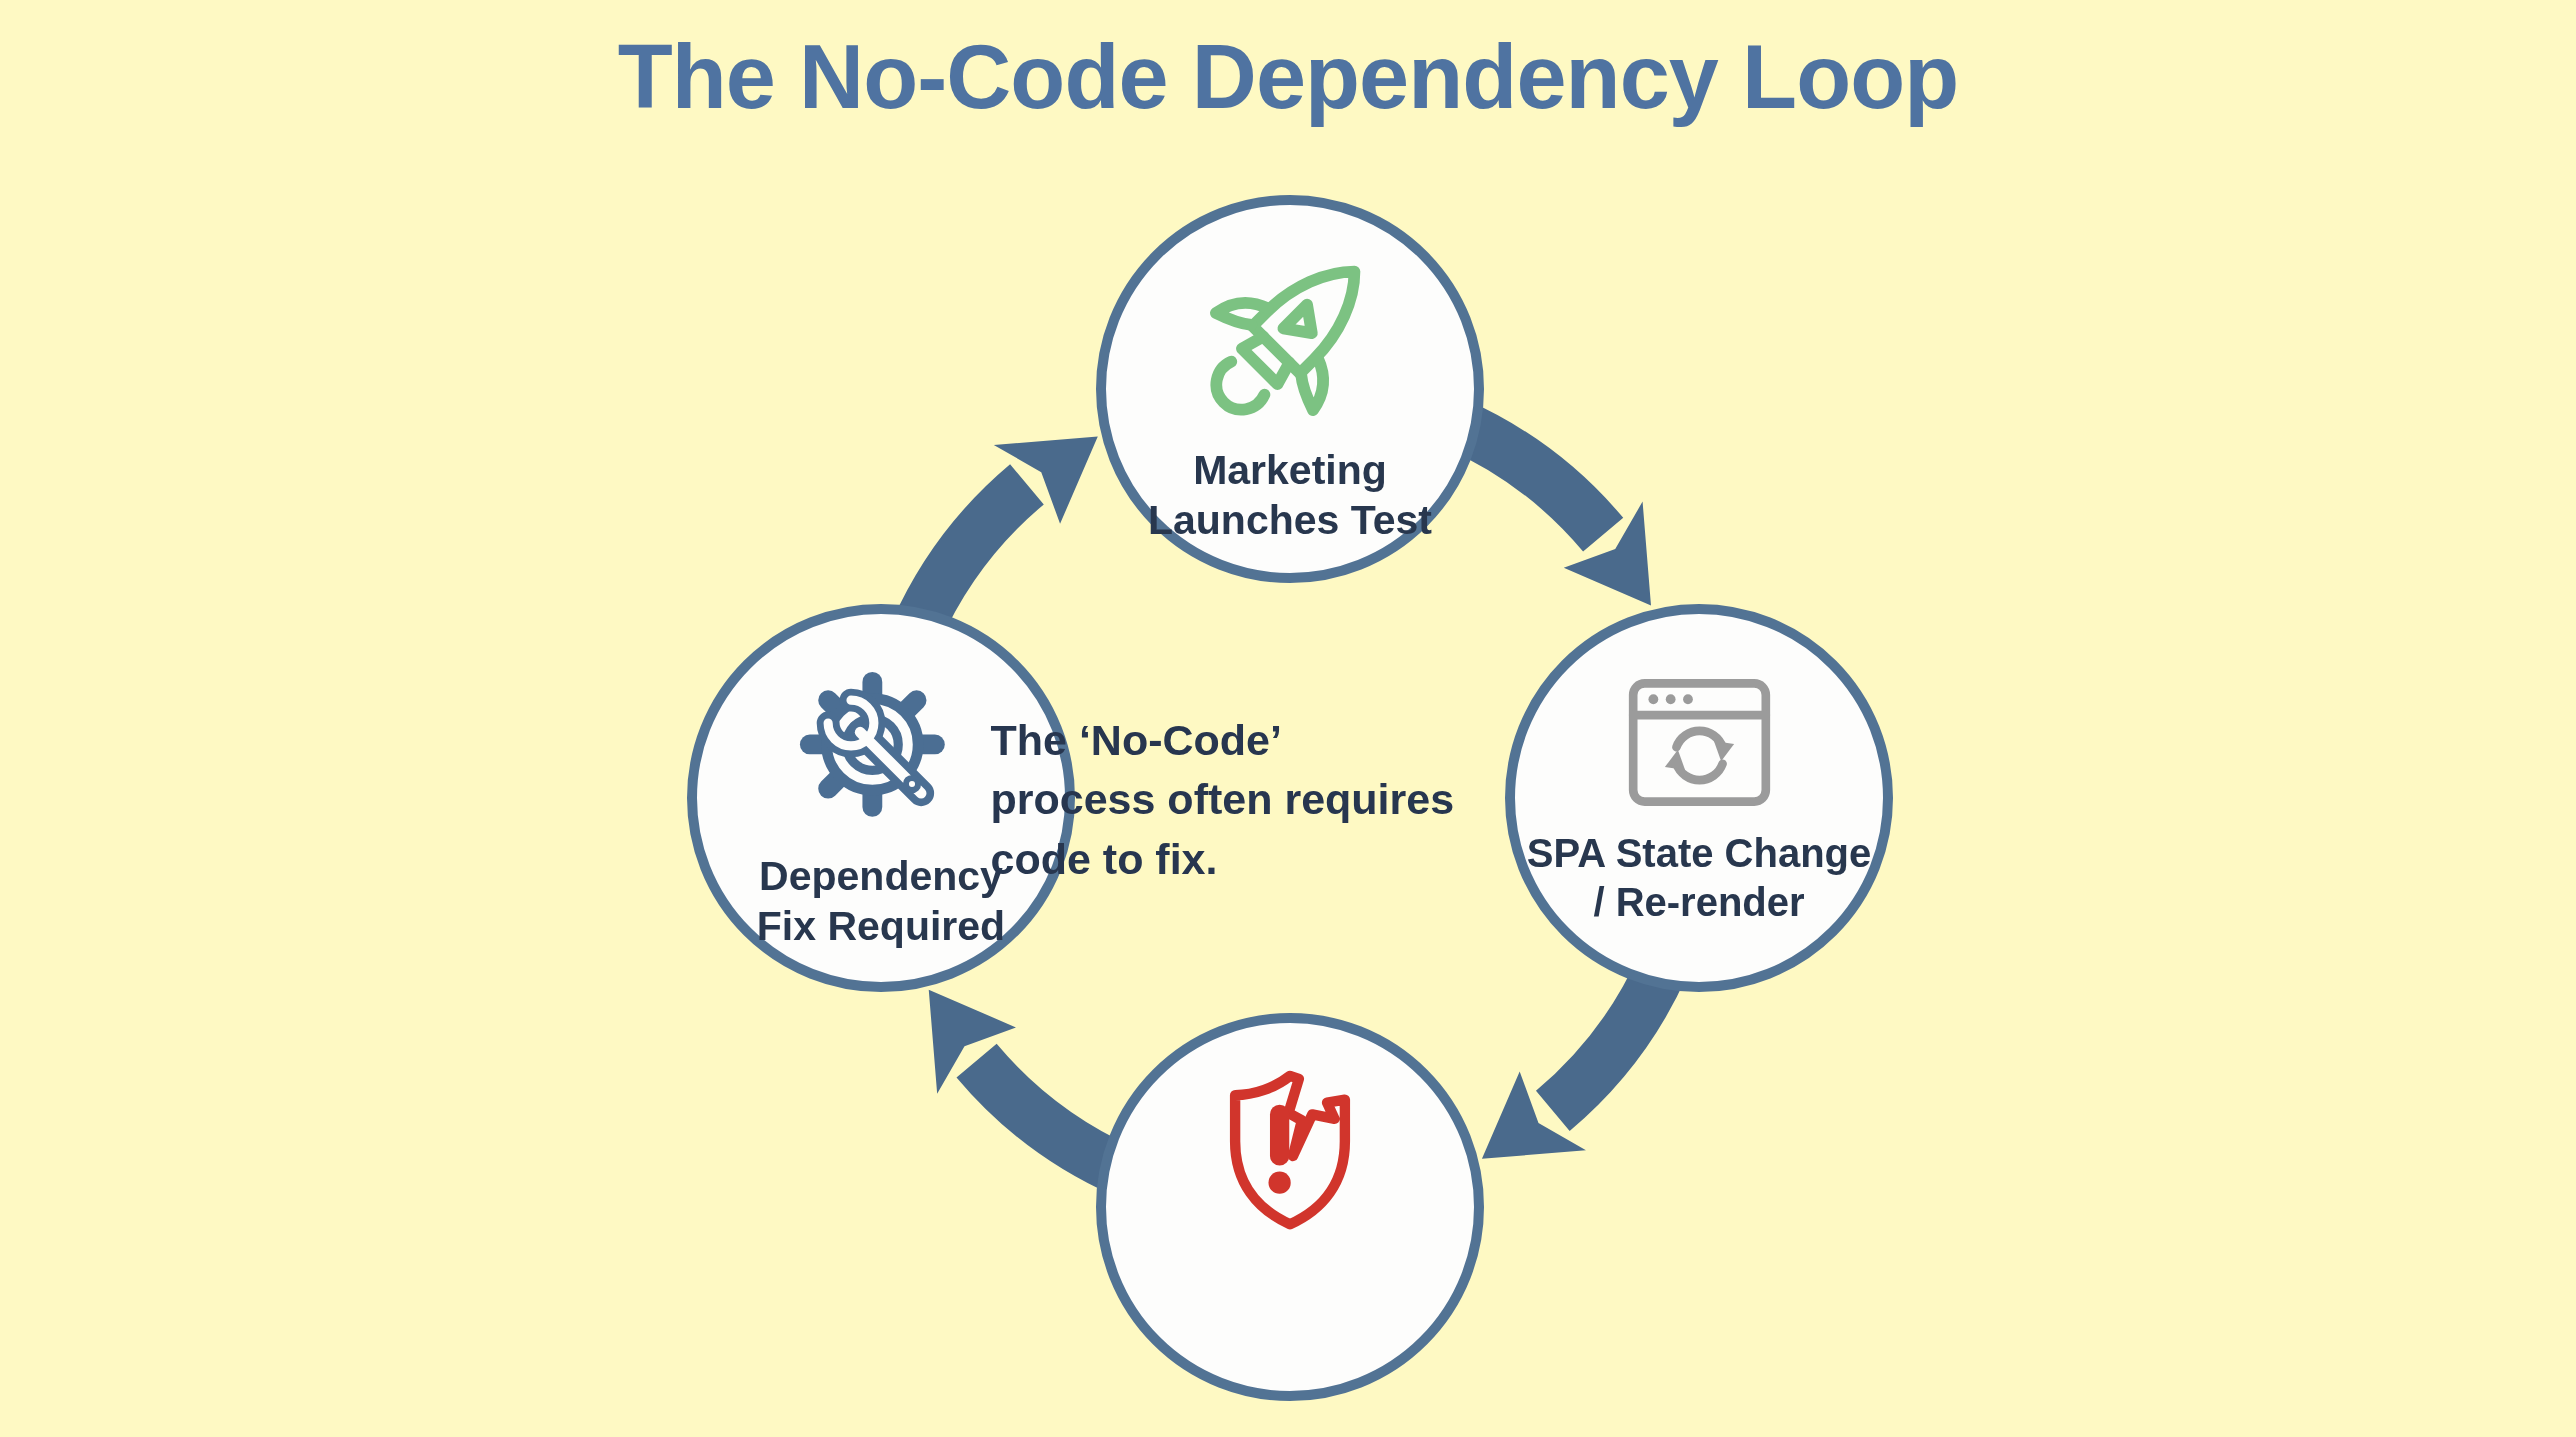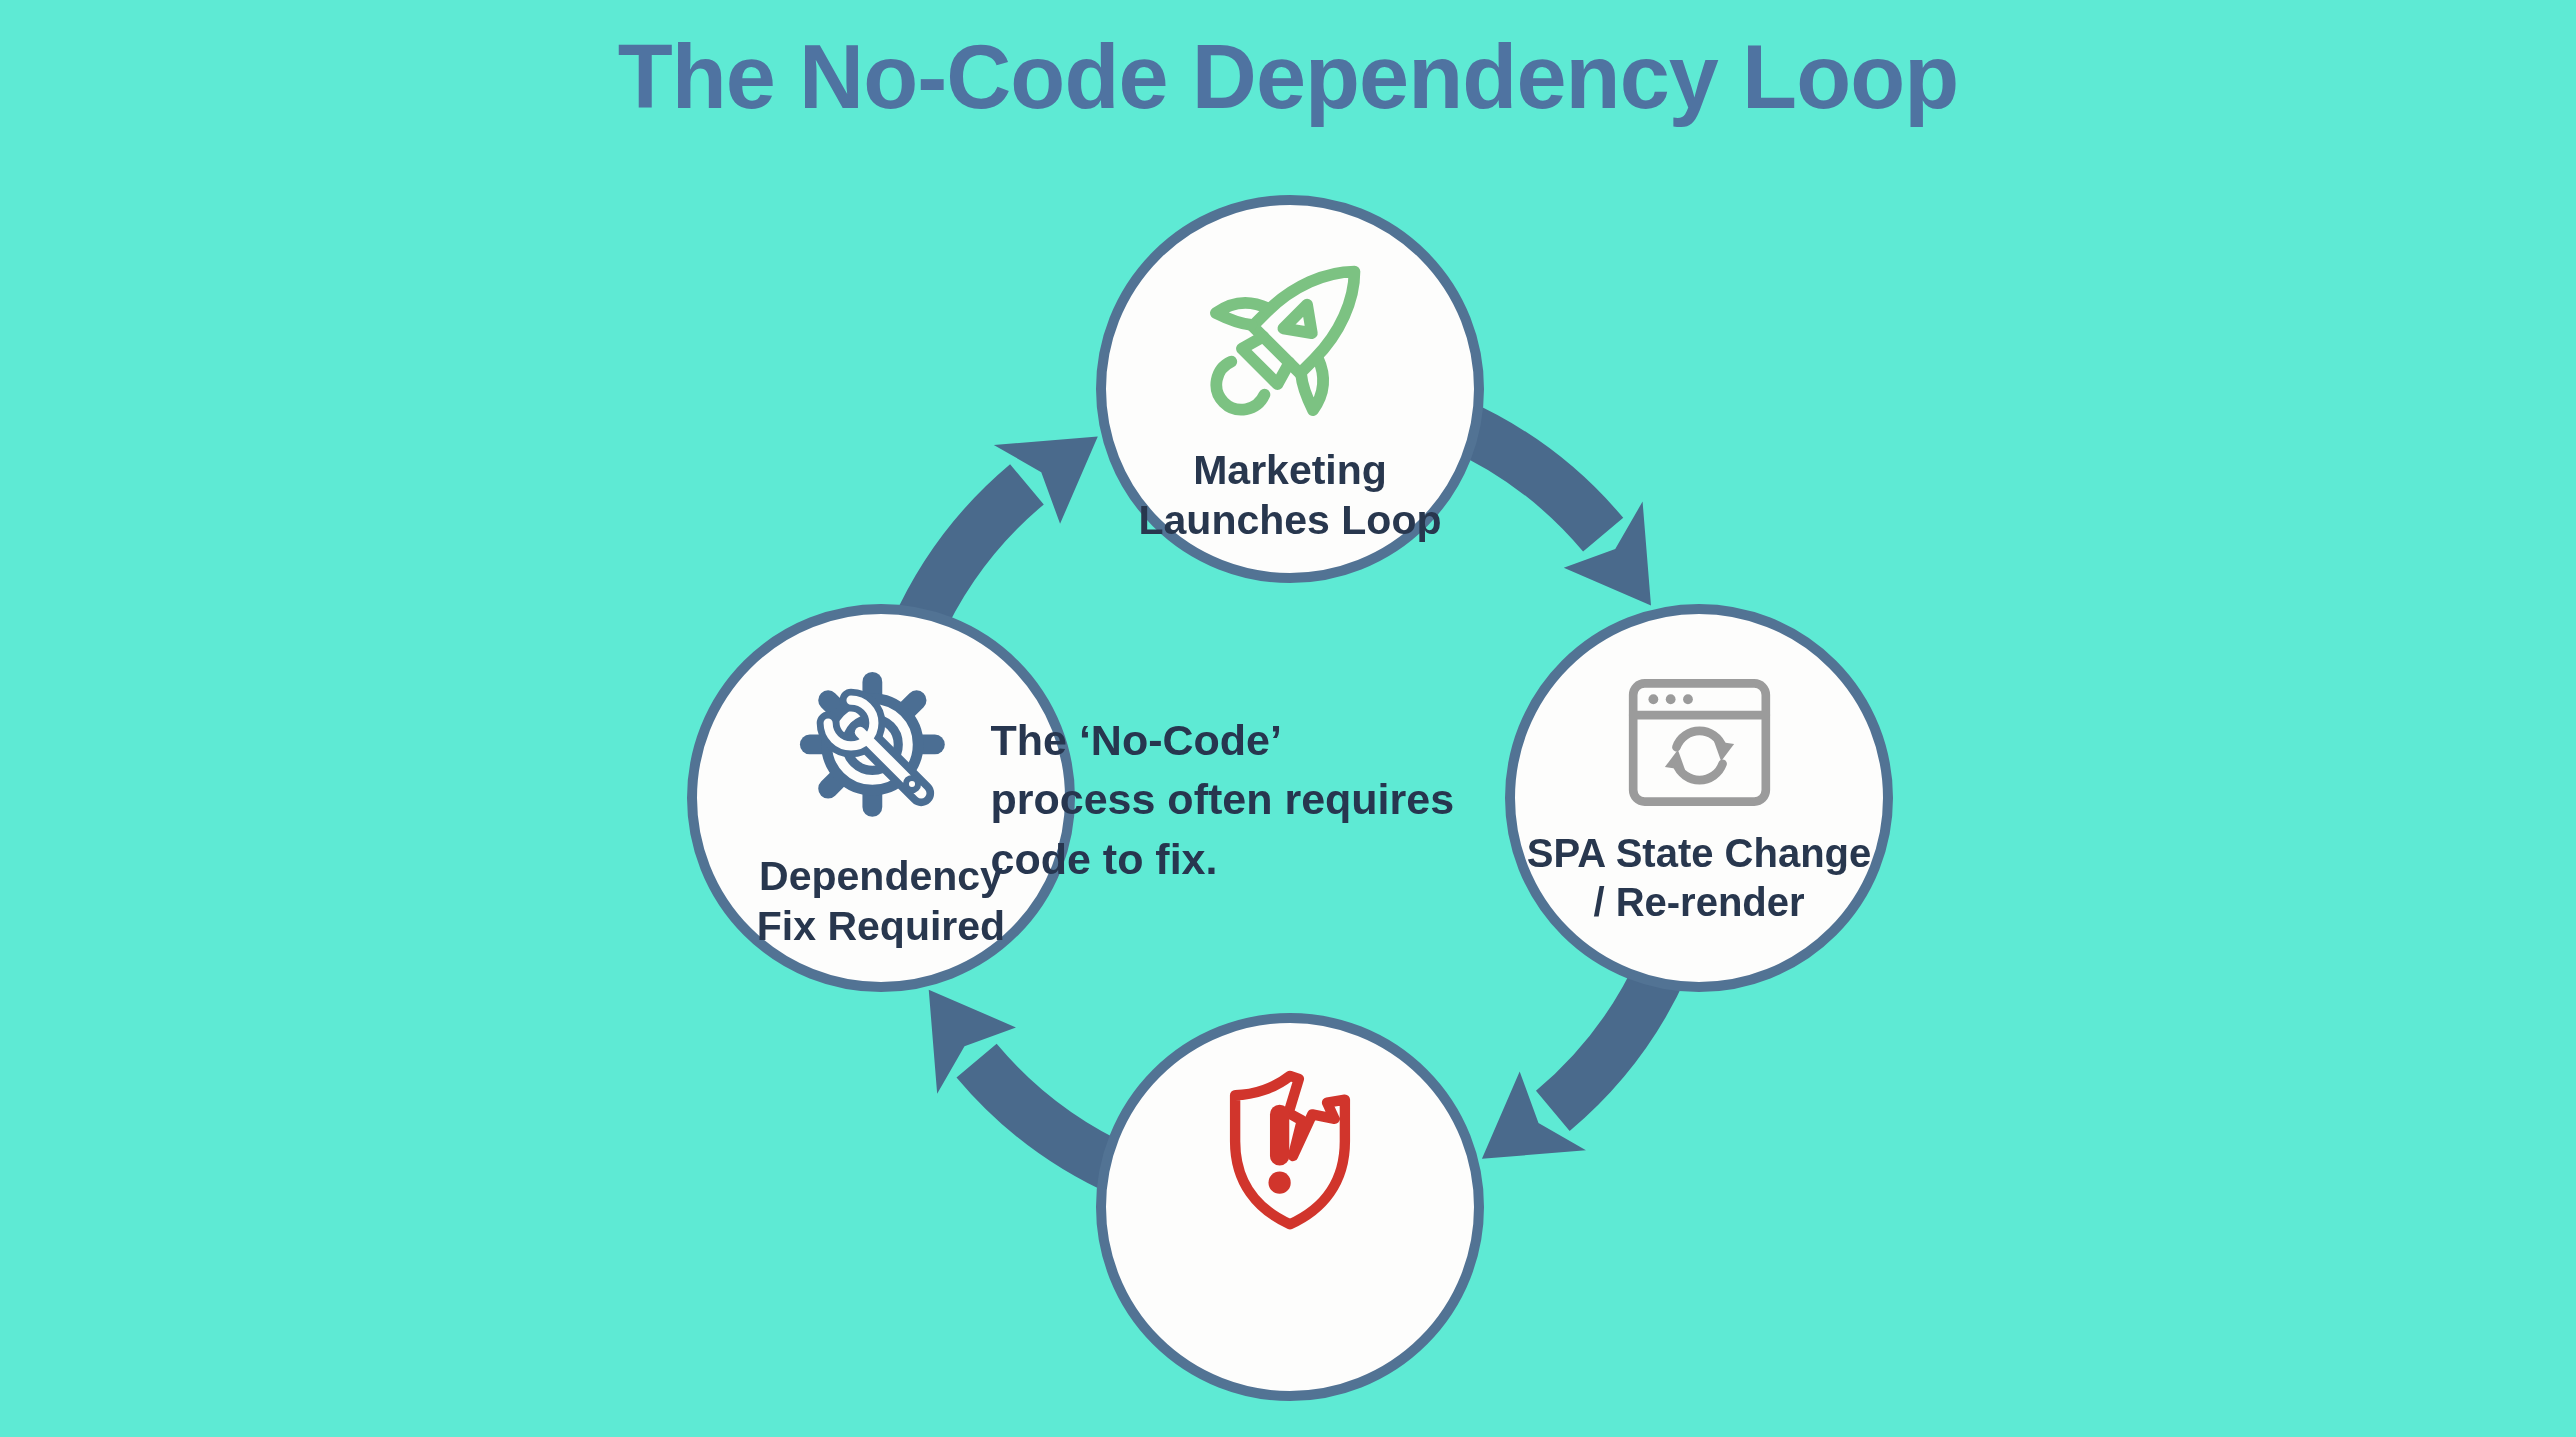--- a/index.html
+++ b/index.html
@@ -1,19 +1,19 @@
 <!DOCTYPE html>
 <html style="font-size:15px"><head>
 <meta charset="utf-8">
 <style>
   html,body{margin:0;padding:0;background:#ffffff;}
   .canvas{
     position:relative;
     width:2576px;height:1438px;
-    background:#5eead4;
+    background:#fef9c3;
     overflow:hidden;
     font-family:"Liberation Sans", sans-serif;
   }
   .page-title{
     position:absolute;
     left:1288px;top:26px;
     transform:translateX(-50%);
     width:2247px;
     text-align:center;
     font-size:90px;
@@ -105,21 +105,21 @@
       <g transform="rotate(45 60 60)" fill="none" stroke="#7cc282" stroke-width="7" stroke-linecap="round" stroke-linejoin="round">
         <path d="M60,6 C72,18 80,38 80,60 L80,72 L40,72 L40,60 C40,38 48,18 60,6 Z"></path>
         <path d="M54,40 L68,50 L54,60 Z"></path>
         <path d="M39,58 C28,62 21,70 19,82 C25,80 33,77 39,72"></path>
         <path d="M81,58 C92,62 99,70 101,82 C95,80 87,77 81,72"></path>
         <path d="M49,72 L45,86 L75,86 L71,72"></path>
         <path d="M46,96 A15,15 0 1 0 74,96"></path>
       </g>
     </svg>
     <div class="node-label">Marketing
-Launches Loop</div>
+Launches Test</div>
   </div>
 
   <div class="node node--right">
     <svg class="node-icon" width="173" height="159" viewBox="0 0 120 110">
       <g fill="none" stroke="#9b9b9b" stroke-width="6" stroke-linecap="round" stroke-linejoin="round">
         <rect x="14" y="14" width="92" height="82" rx="8"></rect>
         <line x1="14" y1="36" x2="106" y2="36"></line>
         <path d="M44,58.2 A17,17 0 0 1 76,58.2"></path>
         <path d="M76,69.8 A17,17 0 0 1 44,69.8"></path>
       </g>

